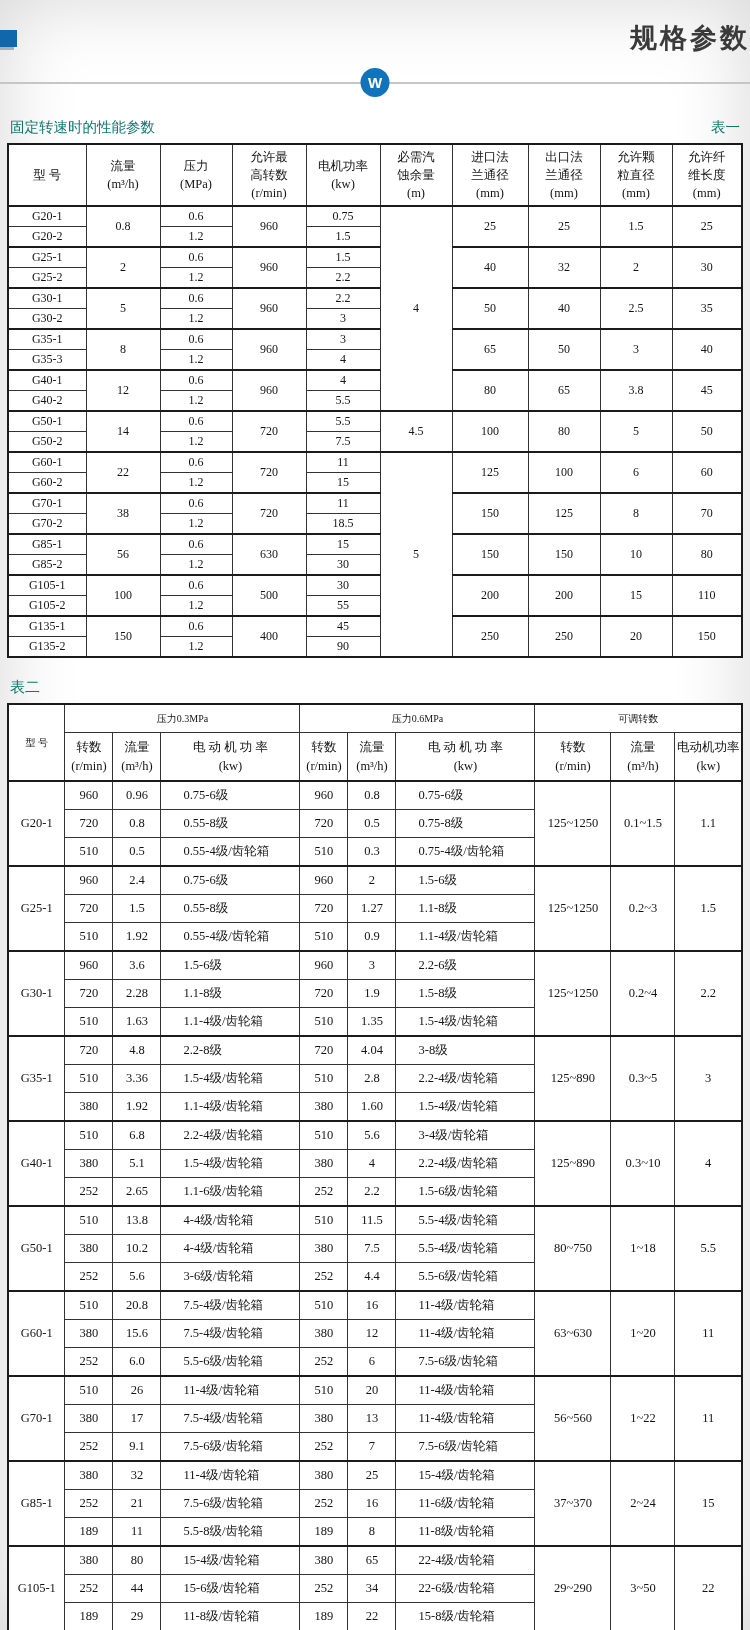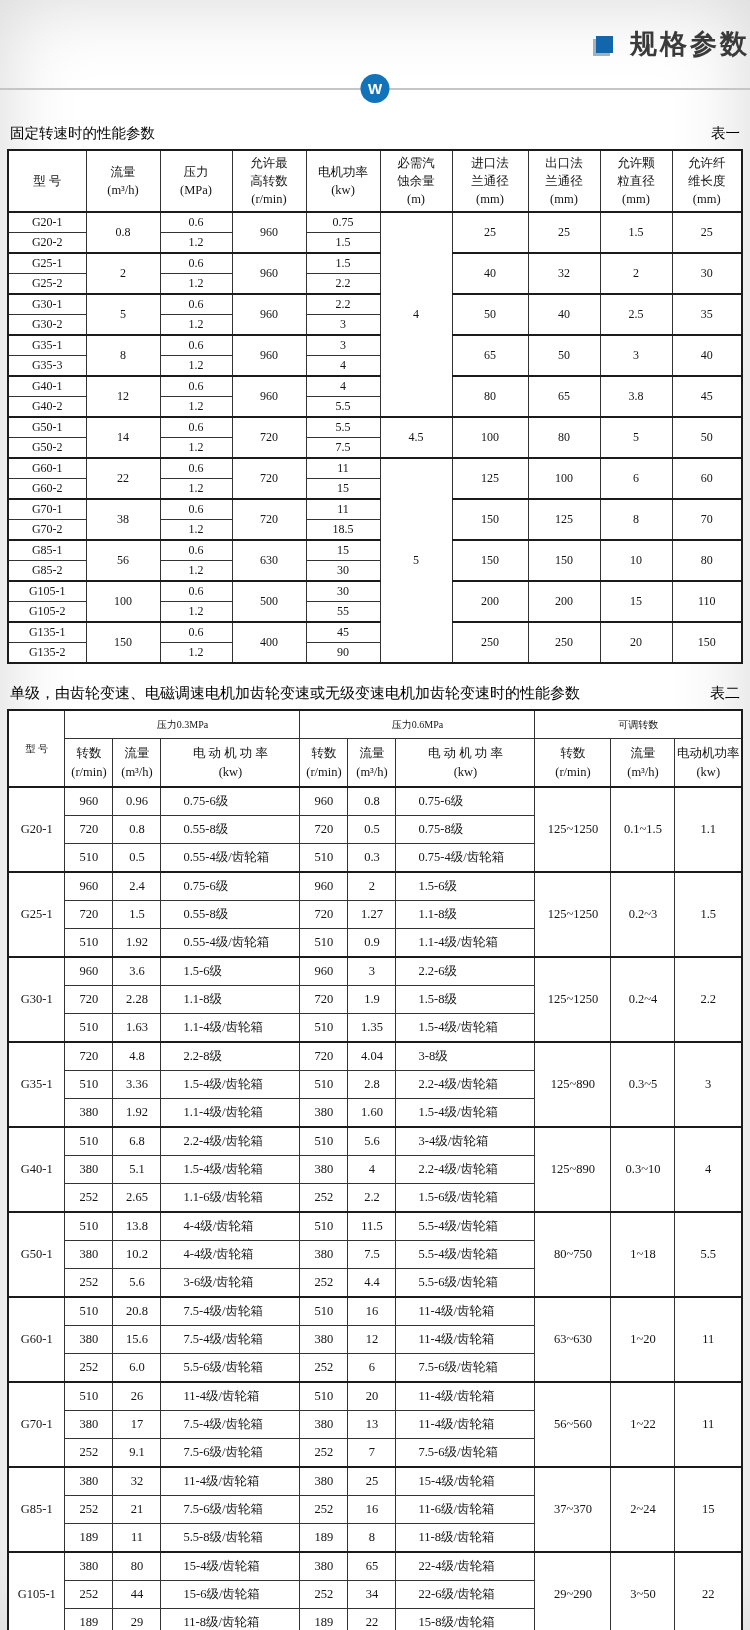--- a/index.html
+++ b/index.html
@@ -3,30 +3,30 @@
 <meta charset="utf-8">
 <style>
   html,body { margin:0; padding:0; }
   body {
     width:750px; height:1630px;
     background:#ffffff;
     box-shadow: inset 0 0 80px rgba(0,0,0,0.16);
     font-family:"Liberation Serif", serif;
     overflow:hidden;
   }
-  .header { display:flex; justify-content:flex-end; align-items:center; gap:17px; padding-top:26px; }
+  .header { display:flex; justify-content:space-between; align-items:center; gap:17px; padding-top:20px; }
   .sq { width:17px; height:17px; background:#1266ac; box-shadow:-3px 3px 0 #a9b0b5; }
   .page-title { font-family:"Liberation Sans", sans-serif; font-weight:600; font-size:27px; color:#3a3a3a; letter-spacing:3px; }
   .divider { position:relative; margin-top:12px; height:32px; }
   .divider .line { position:absolute; top:14px; left:0; right:0; height:2px; background:#c6c6c6; }
   .badge { position:absolute; left:50%; top:0; transform:translateX(-50%);
     width:29px; height:29px; border-radius:50%; background:#1173b9; color:#fff;
     font-family:"Liberation Sans", sans-serif; font-weight:bold; font-size:15px;
     display:flex; align-items:center; justify-content:center; }
-  .cap { display:flex; justify-content:space-between; align-items:flex-start; margin:18px 10px 6px 10px; font-size:14.5px; color:#000000; }
+  .cap { display:flex; justify-content:space-between; align-items:flex-start; margin:18px 10px 6px 10px; font-size:14.5px; color:#0f766e; }
   .cap.second { margin-top:20px; font-size:15px; }
   table { border-collapse:collapse; table-layout:fixed; margin:0 auto; width:734px; background:#fff; }
   td,th { border:1px solid #333; text-align:center; padding:0; color:#141414; font-weight:normal; overflow:hidden; }
   table.t1, table.t2 { border:2px solid #1b1b1b; }
   thead th { white-space:pre-line; }
   .t1 thead th { height:60px; font-size:12.5px; line-height:1.45; border-bottom:2px solid #1b1b1b; }
   .t1 td { height:19px; font-size:12px; }
   .t2 tr.gh th { height:27px; font-size:10px; }
   .t2 tr.sh th { height:47px; font-size:12.5px; line-height:1.45; border-bottom:2px solid #1b1b1b;margin-left:40px; }
   .t2 td { height:27px; font-size:12.5px; }
@@ -270,21 +270,20 @@
       </tr>
       <tr>
         <td>G135-2</td>
         <td>1.2</td>
         <td>90</td>
       </tr>
     </tbody>
 </table>
 
 <div class="cap second">
-  <span>单级，由齿轮变速、电磁调速电机加齿轮变速或无级变速电机加齿轮变速时的性能参数</span>
   <span>表二</span>
 </div>
 
 <table class="t2">
   <colgroup>
     <col style="width:57px">
       <col style="width:48px">
       <col style="width:48px">
       <col style="width:139px">
     <col style="width:48px">

